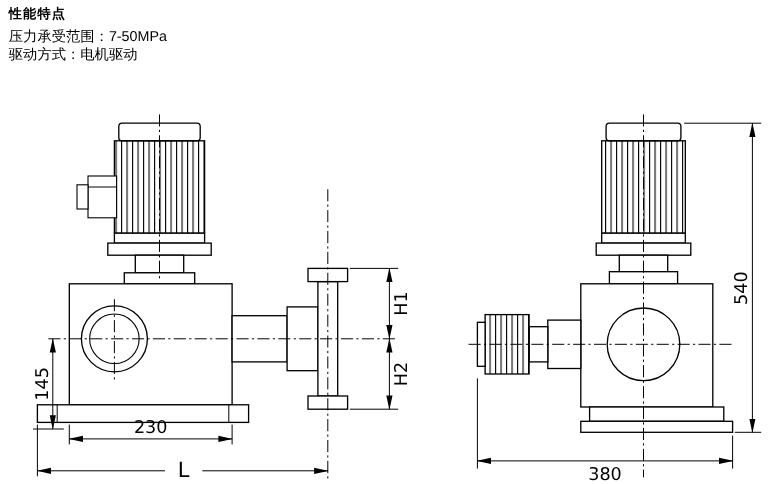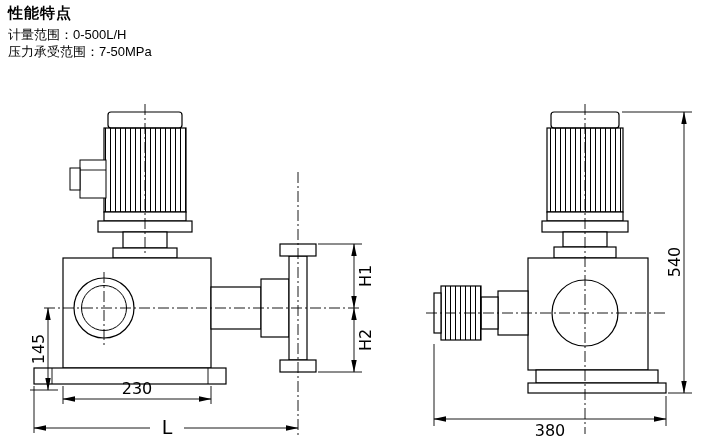--- a/index.html
+++ b/index.html
@@ -6,41 +6,41 @@
   html,body { width:713px; height:440px; }
   body {
     position:relative;
     width:713px; height:440px;
     background:#ffffff;
     color:#000;
     font-family:"Liberation Sans","DejaVu Sans",sans-serif;
     overflow:hidden;
   }
   .spec-panel { position:absolute; top:4px; left:8px; z-index:2; }
-  .spec-title { font-size:15px; font-weight:bold; letter-spacing:1px; margin-bottom:3px; }
+  .spec-title { font-size:12px; font-weight:bold; letter-spacing:1px; margin-bottom:3px; }
   .spec-line  { font-size:13px; line-height:17px; white-space:pre; }
   svg.drawing { position:absolute; top:0; left:0; z-index:1; }
 
   
   .shape   { fill:#ffffff; stroke:#000; stroke-width:1.2; }
   .shape2  { fill:#ffffff; stroke:#000; stroke-width:1; }
   .finfill { stroke:#000; stroke-width:1.2; }           
   .cl  { fill:none; stroke:#000; stroke-width:0.9; stroke-dasharray:11 3 2 3; }
   .dim { fill:none; stroke:#000; stroke-width:0.9; }
   .ext { fill:none; stroke:#000; stroke-width:0.9; }
   .dimtext    { font-family:"DejaVu Sans",sans-serif; font-size:16px; fill:#000; }
   .dimtext-lg { font-family:"DejaVu Sans",sans-serif; font-size:19px; fill:#000; }
 </style>
 </head>
 <body>
 
 <div class="spec-panel">
   <div class="spec-title">性能特点</div>
-  <div class="spec-line">计量范围：0-500L/H</div>
   <div class="spec-line">压力承受范围：7-50MPa</div>
+  <div class="spec-line">驱动方式：电机驱动</div>
 </div>
 
 <svg class="drawing" width="713" height="440" viewBox="0 0 713 440">
   <defs>
     <pattern id="finPattern" width="5" height="10" patternUnits="userSpaceOnUse">
       <path d="M0.5,0 V10" stroke="#000" stroke-width="1"></path>
     </pattern>
     <marker id="dimArrow" viewBox="0 0 12 6" refX="11.5" refY="3" markerWidth="13" markerHeight="7" orient="auto-start-reverse" markerUnits="userSpaceOnUse">
       <path d="M0,0.4 L12,3 L0,5.6 Z" fill="#000"></path>
     </marker>

